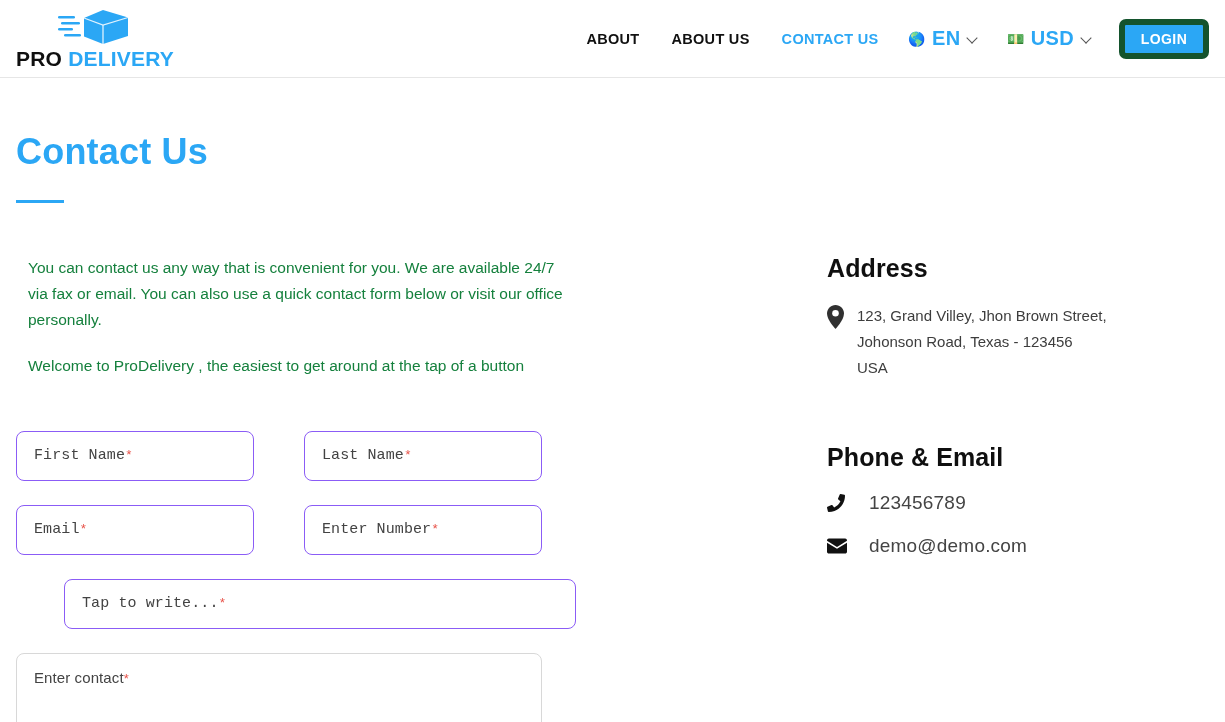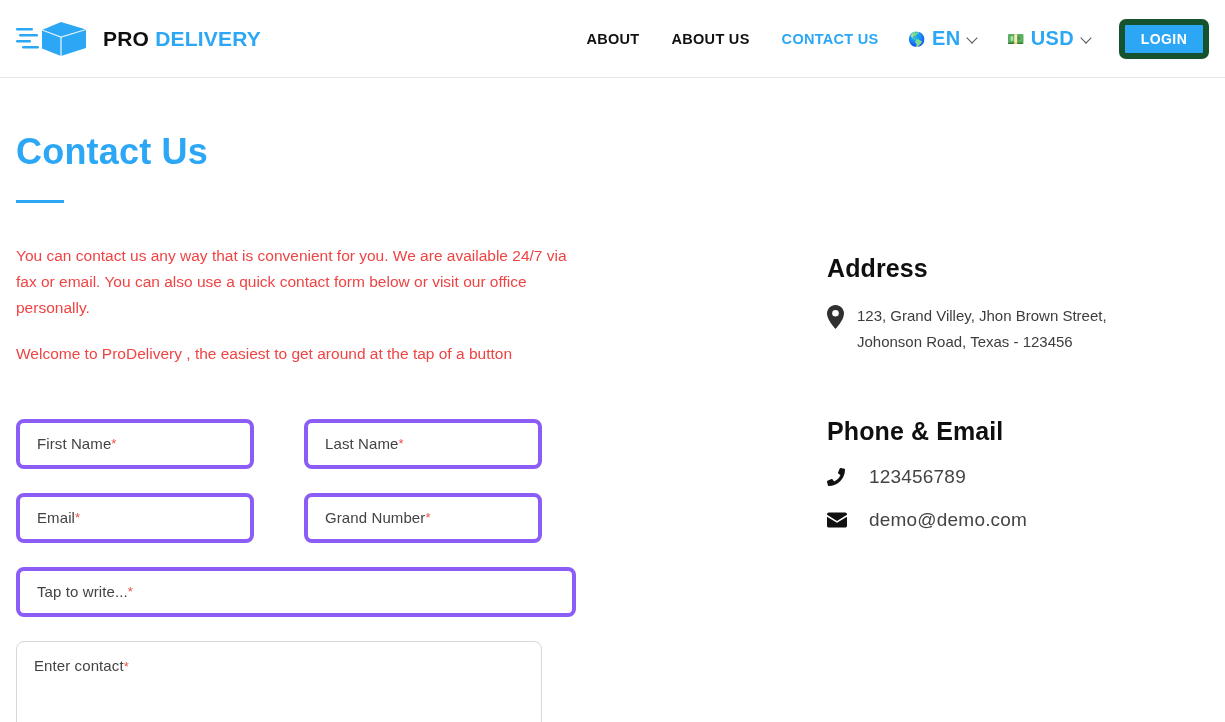--- a/index.html
+++ b/index.html
@@ -13,21 +13,21 @@
 
   
   .header {
     height: 78px;
     border-bottom: 1px solid #e6e6e6;
     display: flex;
     align-items: center;
     padding: 0 16px 0 16px;
     position: relative;
   }
-  .brand { display: flex; align-items: center; gap: 13px; }
+  .brand { display: flex; align-items: center; gap: 0; flex-direction: column; }
   .brand-mark { width: 74px; height: 40px; display: block; }
   .brand-text {
     font-size: 21px;
     font-weight: bold;
     letter-spacing: .2px;
     white-space: nowrap;
   }
   .brand-pro { color: #0f0f0f; }
   .brand-delivery { color: #2ba7f5; }
 
@@ -125,42 +125,43 @@
     margin-top: 28px;
   }
 
   .columns { display: flex; margin-top: 40px; }
   .col-left { width: 560px; flex: none; }
   .col-spacer { flex: 1; }
   .col-right { width: 382px; flex: none; padding-top: 11px; }
 
   .intro {
     font-size: 15.5px;
-    color: #ef4444;
+    color: #15803d;
     line-height: 26px;
-    margin: 0;
+    margin: 12px;
     max-width: 552px;
   }
   .intro.second { margin-top: 20px; }
 
   
   .form { margin-top: 52px; }
   .form-row { display: flex; gap: 50px; margin-bottom: 24px; }
   .field {
-    border: 4px solid #8b5cf6;
+    border: 1px solid #8b5cf6;
     border-radius: 8px;
     height: 50px;
     display: flex;
     align-items: center;
     padding: 0 17px;
     background: #ffffff;
     cursor: text;
+    font-family: Liberation Mono, monospace;
   }
   .field.half { width: 238px; flex: none; }
-  .field.full { width: 576px; }
+  .field.full { width: 576px; margin-left: 48px; }
   .field-area {
     border: 1px solid #d8d8d8;
     border-radius: 8px;
     width: 526px;
     height: 160px;
     padding: 15px 17px;
     background: #ffffff;
     cursor: text;
   }
   .ph {
@@ -276,21 +277,21 @@
               <span class="req">*</span>
           </div>
         </div>
 
         <div class="form-row">
           <div class="field half">
             <span class="ph">Email</span>
               <span class="req">*</span>
           </div>
           <div class="field half">
-            <span class="ph">Grand Number</span>
+            <span class="ph">Enter Number</span>
               <span class="req">*</span>
           </div>
         </div>
 
         <div class="form-row">
           <div class="field full">
             <span class="ph">Tap to write...</span>
               <span class="req">*</span>
           </div>
         </div>
@@ -313,20 +314,21 @@
       <div class="info-row">
         <span class="info-icon">
           <svg width="17" height="24" viewBox="0 0 17 24" xmlns="http://www.w3.org/2000/svg">
             <path d="M8.5 0C3.8 0 0 3.8 0 8.5C0 15 8.5 24 8.5 24S17 15 17 8.5C17 3.8 13.2 0 8.5 0Z" fill="#303030"></path>
             <circle cx="8.5" cy="8.3" r="3.3" fill="#ffffff"></circle>
           </svg>
         </span>
         <div class="info-text">
           <div>123, Grand Villey, Jhon Brown Street,</div>
           <div>Johonson Road, Texas - 123456</div>
+          <div>USA</div>
         </div>
       </div>
 
       <h2 class="side-heading second">Phone &amp; Email</h2>
 
       <div class="contact-row">
         <span class="contact-icon">
           <svg width="18" height="18" viewBox="0 0 512 512" xmlns="http://www.w3.org/2000/svg">
             <path fill="#111111" d="M493.4 24.6l-104-24c-11.3-2.6-22.9 3.3-27.5 13.9l-48 112c-4.2 9.8-1.4 21.3 6.9 28l60.6 49.6c-36 76.7-98.9 140.5-177.2 177.2l-49.6-60.6c-6.8-8.3-18.2-11.1-28-6.9l-112 48C3.9 366.5-2 378.1.6 389.4l24 104C27.1 504.2 36.7 512 48 512c256.1 0 464-207.5 464-464 0-11.2-7.7-20.9-18.6-23.4z"></path>
           </svg>

